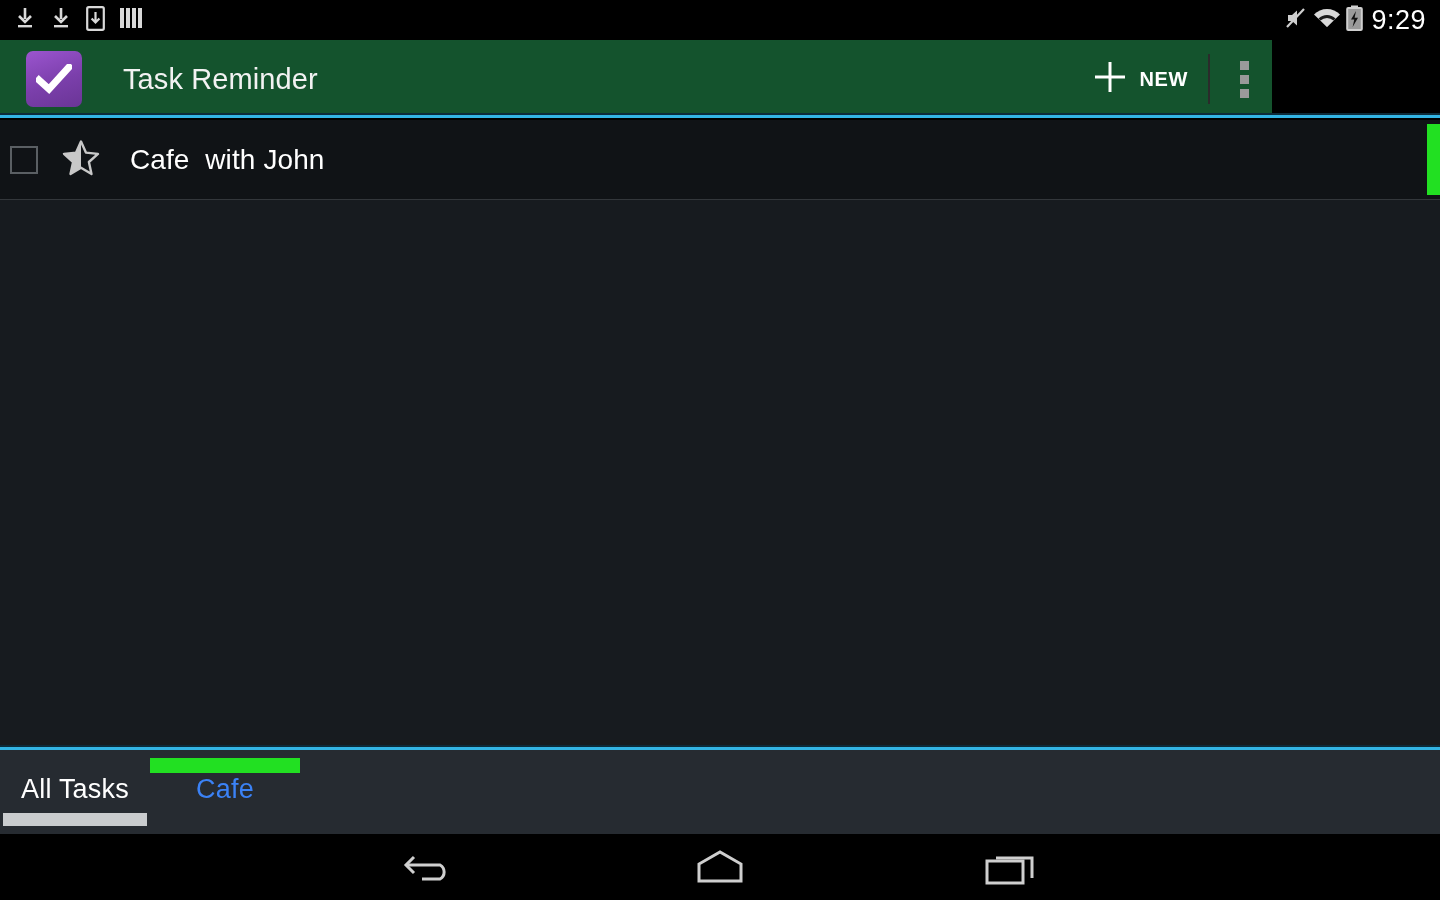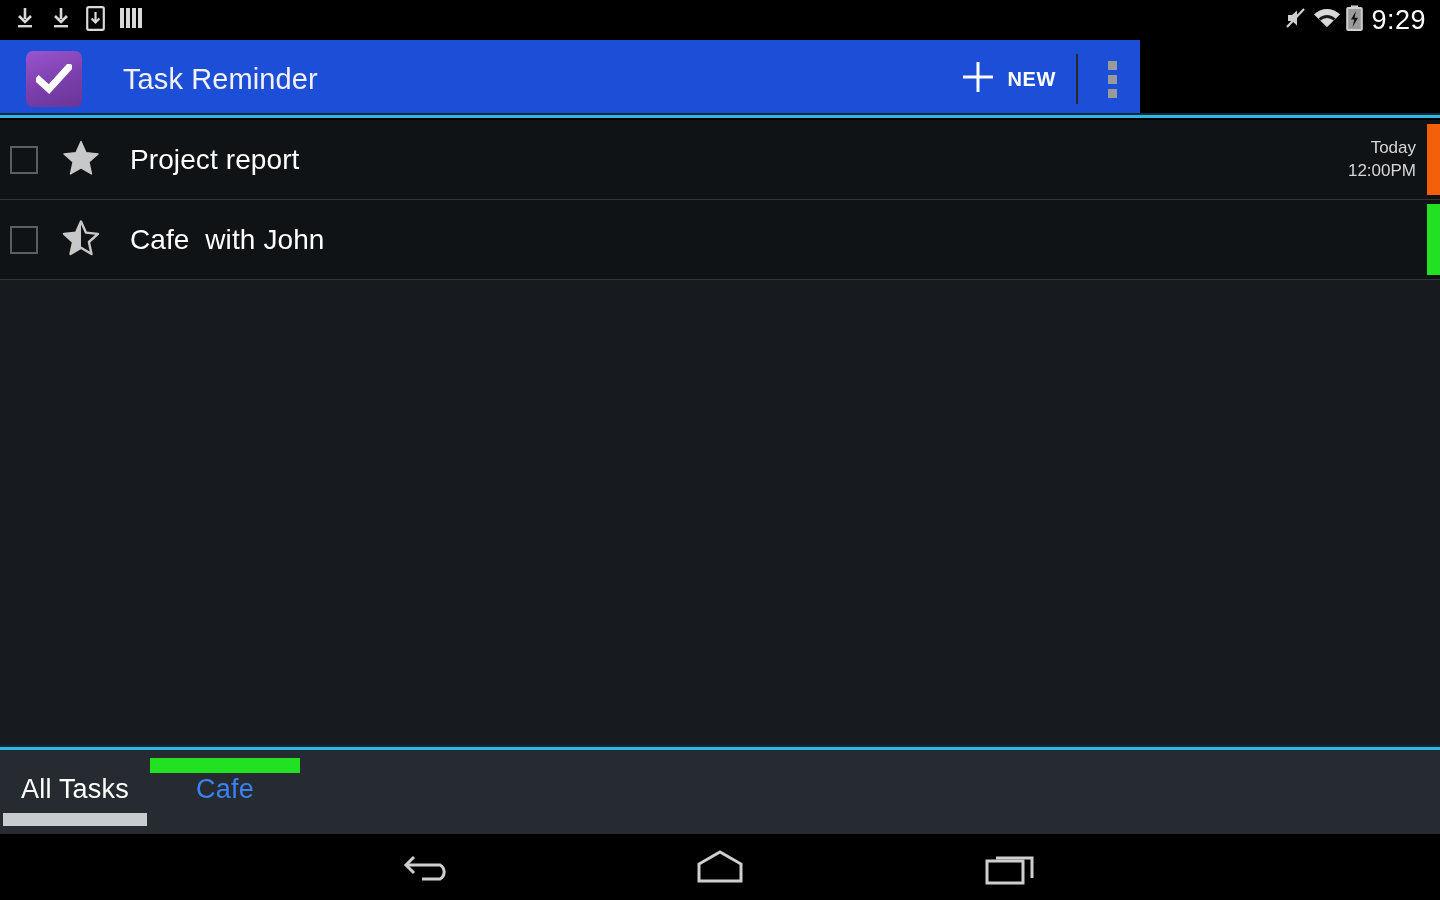--- a/index.html
+++ b/index.html
@@ -22,22 +22,22 @@
   .status-right { display:flex; align-items:center; gap:4px; }
   .sbicon { display:block; }
   .clock {
     color:#fff; font-size:27px; letter-spacing:0.5px;
     font-family:"Liberation Sans", sans-serif;
     margin-left:4px;
   }
 
   
   .actionbar {
-    position:absolute; top:40px; left:0; width:1140px; height:78px;
-    background:#1d4ed8;
+    position:absolute; top:40px; left:0; width:1272px; height:78px;
+    background:#14532d;
     display:flex; align-items:center;text-align:right;
   }
   .app-icon {
     width:56px; height:56px; margin-left:26px;
     border-radius:7px;
     background:linear-gradient(160deg,#9b55cf 0%,#7b3fab 55%,#6a3596 100%);
     display:flex; align-items:center; justify-content:center;
     flex:none;
   }
   .app-title {
@@ -222,35 +222,20 @@
       <span class="dot"></span>
       <span class="dot"></span>
       <span class="dot"></span>
     </div>
   </div>
 
   <div class="cyanline top"></div>
 
   <div class="list">
 
-    <div class="task-row">
-      <div class="checkbox"></div>
-      <span class="star">
-        <svg width="38" height="38" viewBox="0 0 38 38">
-          <path d="M19 2.5 L23.9 13.6 L36 14.9 L26.9 23 L29.5 35 L19 28.8 L8.5 35 L11.1 23 L2 14.9 L14.1 13.6 Z" fill="#c8c8c8" stroke="#c8c8c8" stroke-width="1.4" stroke-linejoin="round"></path>
-        </svg>
-      </span>
-      <span class="task-title">Project report</span>
-      <span class="row-spacer"></span>
-      <div class="due">
-        <div>Today</div>
-        <div>12:00PM</div>
-      </div>
-      <div class="color-strip" style="background:#f4600a;"></div>
-    </div>
 
     <div class="task-row">
       <div class="checkbox"></div>
       <span class="star">
         <svg width="38" height="38" viewBox="0 0 38 38">
           <defs>
             <clipPath id="halfclip">
                 <rect x="0" y="0" width="19" height="38"></rect>
               </clipPath>
           </defs>

